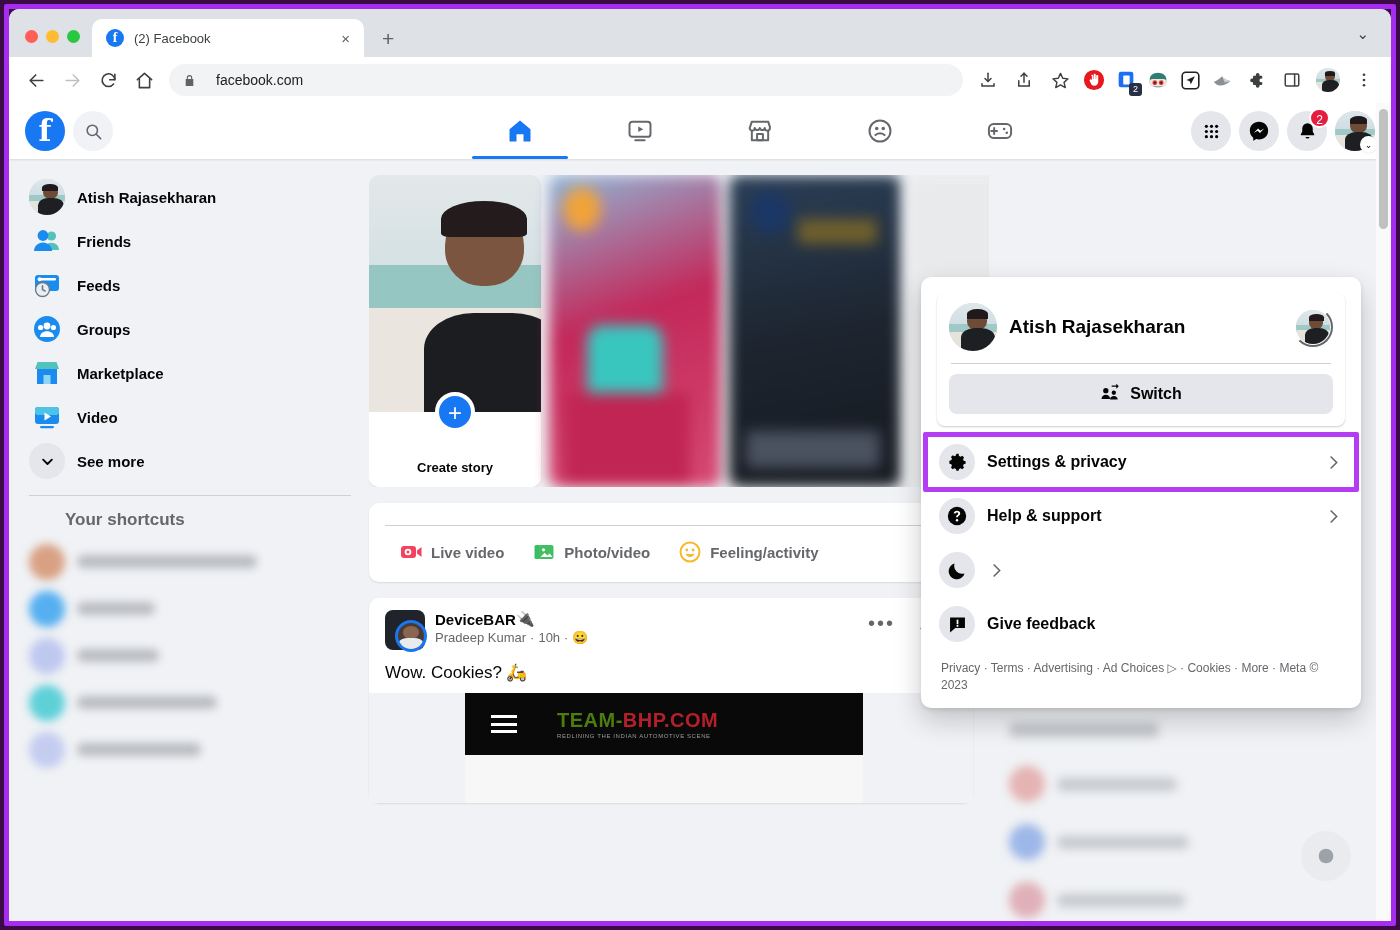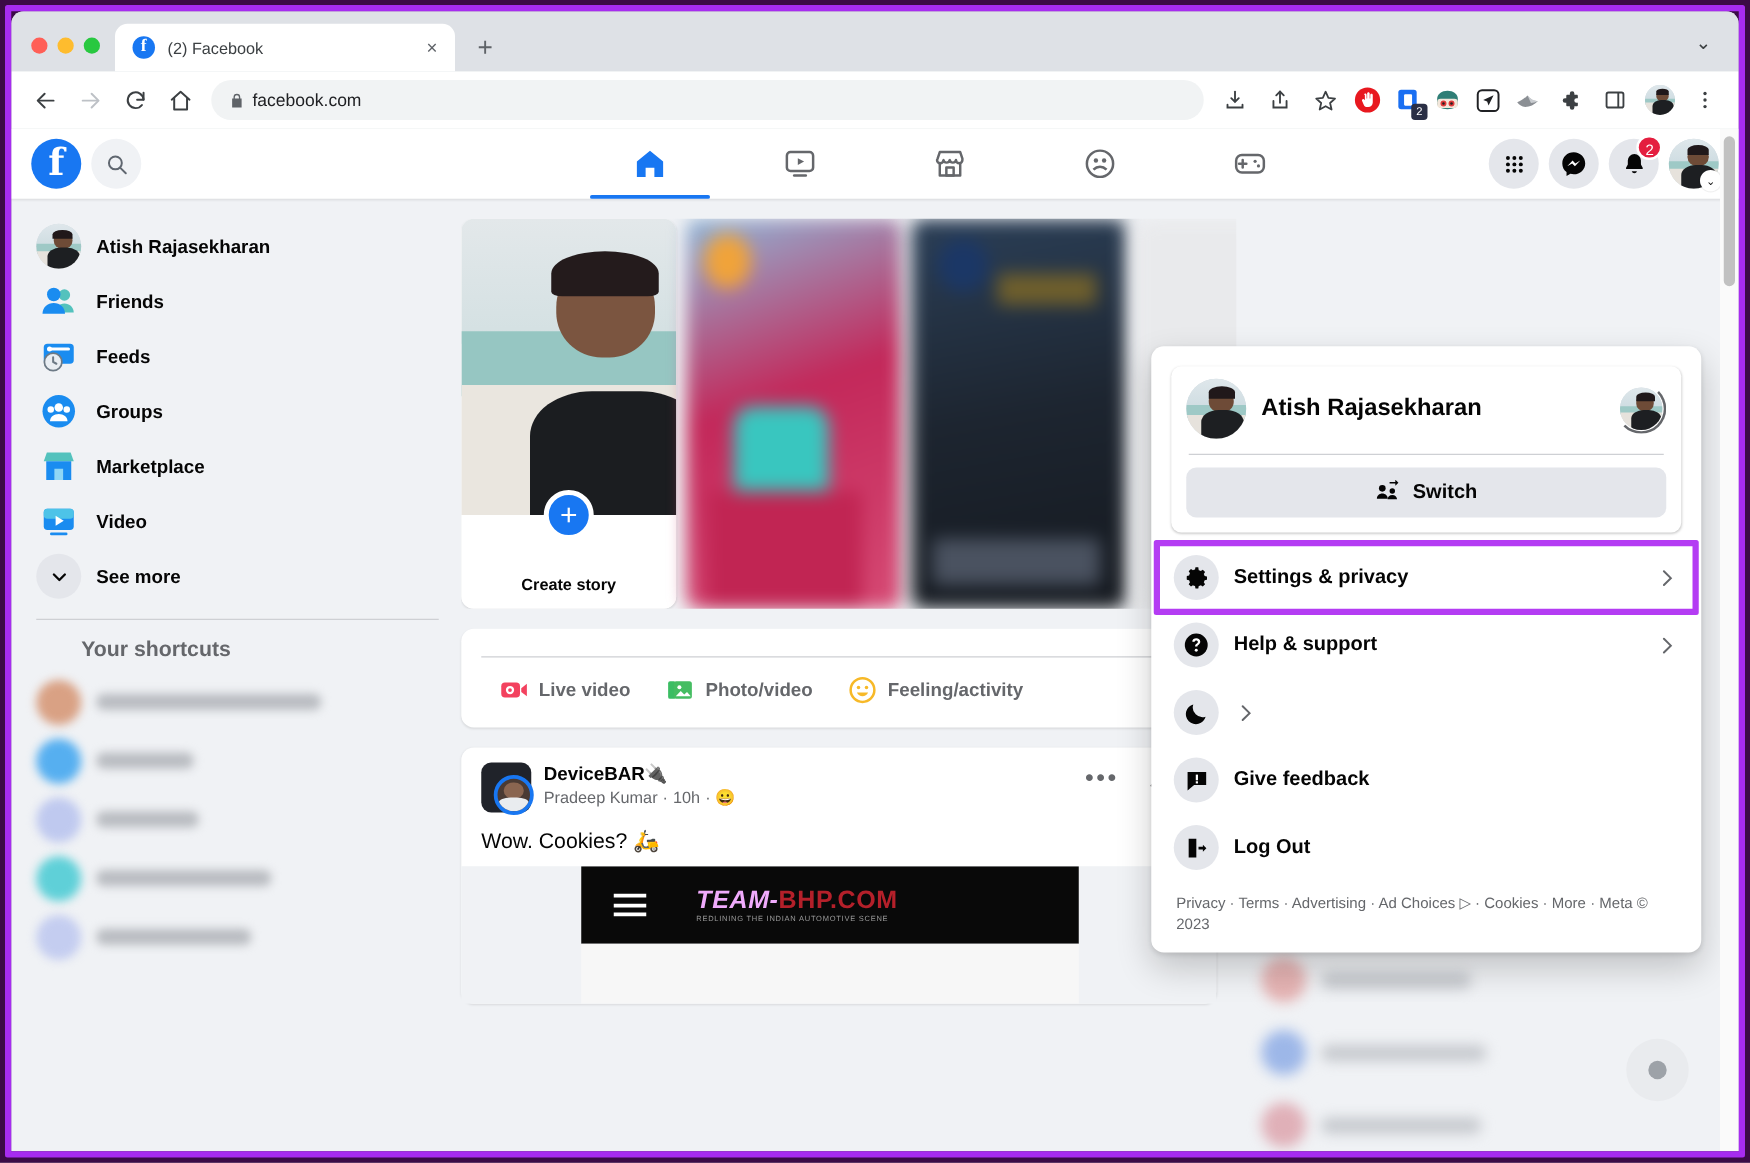--- a/index.html
+++ b/index.html
@@ -65,21 +65,21 @@
   .toolbar {
     height: 46px; background: #fff;
     display: flex; align-items: center; gap: 2px; padding: 0 10px;
   }
   .tb-icon {
     width: 34px; height: 34px; display: flex; align-items: center; justify-content: center;
     border-radius: 50%; color: #3c4043; flex: 0 0 auto;
   }
   .omnibox {
     flex: 1; height: 32px; background: #f1f3f4; border-radius: 16px;
-    display: flex; align-items: center; gap: 6px; padding: 0 14px; margin: 0 6px;
+    display: flex; align-items: center; gap: 20px; padding: 0 14px; margin: 0 6px;
   }
   .omnibox .url { font-size: 14px; color: #202124; }
   .ext { width: 30px; height: 30px; display:flex; align-items:center; justify-content:center; position: relative;}
 
   
   .fb {
     position: absolute; left: 0; top: 94px;
     width: 1382px; height: 818px;
     background: #f0f2f5;
   }
@@ -222,21 +222,21 @@
   .post-text { padding: 12px 16px 10px; font-size: 17px; color: #050505; }
   .post-media { height: 110px; background: #f0f2f5; position: relative; overflow:hidden;}
   .media-bar {
     position: absolute; left: 96px; right: 110px; top: 0; height: 62px; background: #090909;
     display: flex; align-items: center; padding-left: 26px;
   }
   .hamb { width: 26px; height: 18px; display:flex; flex-direction: column; justify-content: space-between; }
   .hamb i { display:block; height: 3px; background: #fff; }
   .teamlogo { margin-left: 40px; display:flex; flex-direction: column; align-items:flex-start; }
   .teamlogo .l1 { font-size: 20px; font-weight: bold; letter-spacing: .5px; font-family: "Liberation Sans", sans-serif; }
-  .teamlogo .l1 .w { color: #f0abfc; font-style: italic; }
+  .teamlogo .l1 .w { color: #4d7c0f; }
   .teamlogo .l1 .r { color: #b4202a; }
   .teamlogo .l2 { font-size: 6px; color: #9b9b9b; letter-spacing: .6px; margin-top: 1px;}
   .media-white { position:absolute; left: 96px; right: 110px; top: 62px; bottom: 0; background: #f7f7f7; }
 
   .right-col { flex: 1; padding: 16px 16px 0 12px; position: relative; }
   .rblur { filter: blur(5px); }
   .rtitle { height: 14px; width: 150px; border-radius: 6px; background: #c3c6cb; margin: 8px 0 18px 8px;}
   .rrow { display:flex; align-items:center; gap:12px; height: 58px; padding: 0 8px;}
   .rrow .cir { width: 36px; height: 36px; border-radius: 50%; flex: 0 0 auto;}
   .rrow .bar { height: 13px; border-radius: 6px; background: #c6c9ce;}
@@ -879,29 +879,20 @@
           <span class="dd-ic">
             <svg class="ic-svg" width="21" height="21" viewBox="0 0 24 24" fill="#050505">
                 <path d="M3.5 4h17v12h-11l-6 5z"></path>
                 <rect x="11" y="6.5" width="2" height="5.2" fill="#fff"></rect>
                 <rect x="11" y="12.6" width="2" height="2" fill="#fff"></rect>
               </svg>
           </span>
           <span class="lbl">Give feedback</span>
         </div>
 
-        <div class="dd-item">
-          <span class="dd-ic">
-            <svg class="ic-svg" width="21" height="21" viewBox="0 0 24 24" fill="#050505">
-                <path d="M4.5 3.5h7v17h-7z"></path>
-                <path d="M13.5 8.2v2.6h4v-2l3.2 3.2-3.2 3.2v-2h-4v2.6z"></path>
-              </svg>
-          </span>
-          <span class="lbl">Log Out</span>
-        </div>
 
         <div class="dd-footer">Privacy · Terms · Advertising · Ad Choices ▷ · Cookies · More · Meta © 2023</div>
       </div>
 
       <div class="scroll-track" style="top:0;">
         <div class="scroll-thumb"></div>
       </div>
     </div>
   </div>
 

